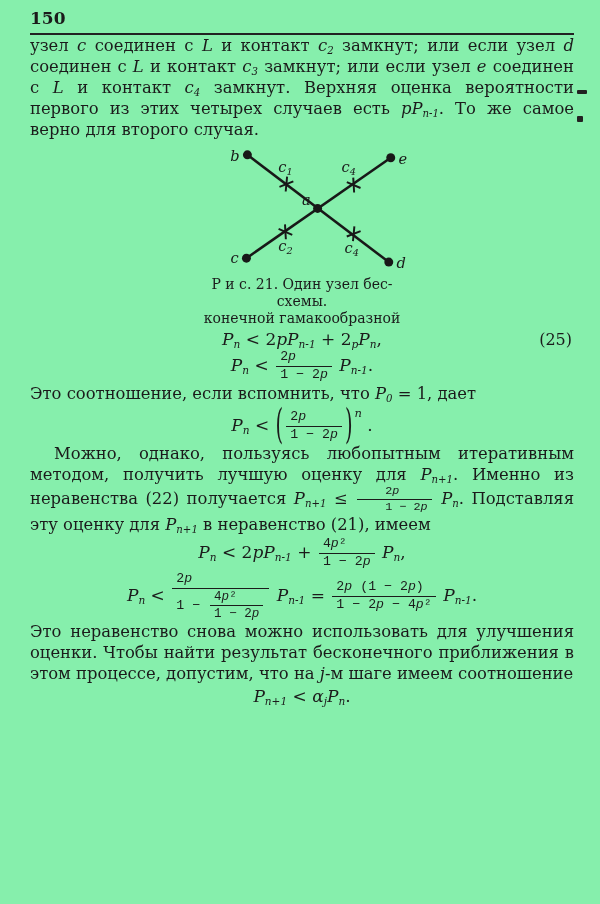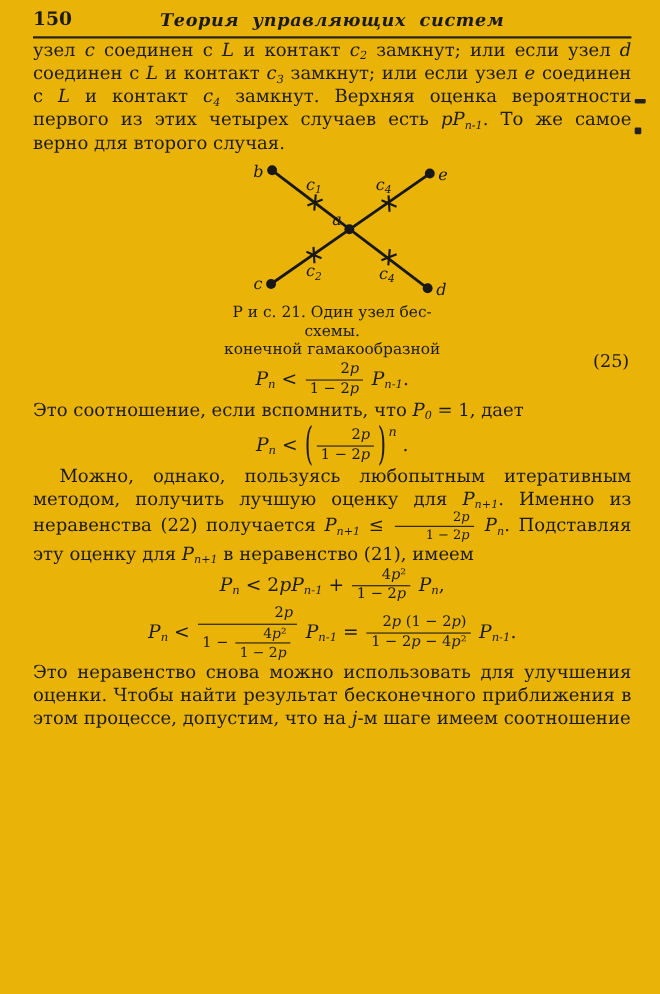--- a/index.html
+++ b/index.html
@@ -1,18 +1,18 @@
 <!DOCTYPE html>
 <html><head>
 <meta charset="utf-8">
 <style>
   html,body{margin:0;padding:0;background:#e8e6e0;}
   .page{
     width:600px;height:904px;box-sizing:border-box;position:relative;overflow:hidden;
-    background:#eab308;color:#1b1b1b;
+    background:#86efac;color:#1b1b1b;
     font-family:"DejaVu Serif","Liberation Serif",serif;
     padding:8px 26px 0 30px;
   }
   
   .hdr{position:relative;height:23px;}
   .pagenum{font-weight:bold;font-size:17px;}
   .running-title{
     position:absolute;left:0;right:0;top:1px;text-align:center;
     font-style:italic;font-weight:bold;font-size:16px;letter-spacing:.6px;word-spacing:6px;
   }
@@ -23,38 +23,37 @@
   .ind{text-indent:24px;}
   i{font-style:italic;}
   sub{font-size:.62em;font-style:italic;vertical-align:-.3em;line-height:0;letter-spacing:0;}
   
   .fig{width:250px;margin:2px auto 0;text-align:center;}
   .fig svg{display:block;margin:0 auto;}
   .caption{font-size:14px;line-height:17px;text-align:center;margin-top:5px;}
   
   .eqrow{position:relative;text-align:center;font-size:17px;line-height:1.25;}
   .eqtag{position:absolute;right:2px;top:50%;transform:translateY(-50%);font-size:16px;}
-  .frac{display:inline-block;vertical-align:middle;text-align:right;font-size:.78em;line-height:1.12;margin:0 2px;}
+  .frac{display:inline-block;vertical-align:middle;text-align:left;font-size:.78em;line-height:1.12;margin:0 2px;font-family:Liberation Mono, monospace;}
   .frac .frac{font-size:.95em;}
   .frac>.num{display:block;border-bottom:1.4px solid #1b1b1b;padding:0 4px 1px;}
   .frac>.den{display:block;padding:1px 4px 0;}
   p.body .frac{font-size:.72em;}
   .bigp{display:inline-block;transform:scaleY(2.1);transform-origin:center;font-size:1.15em;vertical-align:middle;padding:0 1px;font-weight:400;}
   .pw{font-style:italic;font-size:.68em;vertical-align:14px;margin-left:1px;}
   
   .speck{position:absolute;background:#222;border-radius:1px;}
 </style>
 </head>
 <body>
 
 <div class="page">
 
   <div class="hdr">
     <span class="pagenum">150</span>
-    <span class="running-title">Теория управляющих систем</span>
   </div>
   <div class="rule"></div>
 
   <p class="body mt8">узел <i>c</i> соединен с <i>L</i> и контакт <i>c</i><sub>2</sub> замкнут; или если узел <i>d</i> соединен с <i>L</i> и контакт <i>c</i><sub>3</sub> замкнут; или если узел <i>e</i> соединен с <i>L</i> и контакт <i>c</i><sub>4</sub> замкнут. Верхняя оценка вероятности первого из этих четырех случаев есть <i>p</i><i>P</i><sub>n-1</sub>. То же самое верно для второго случая.</p>
 
   <figure class="fig" style="margin-top:2px">
     <svg width="234" height="129" viewBox="0 0 240 132">
       <g stroke="#181818" stroke-width="2.6">
         <line x1="64" y1="13" x2="209" y2="123"></line>
         <line x1="63" y1="119" x2="211" y2="16"></line>
@@ -100,20 +99,21 @@
       <div>Р и с. 21. Один узел бес-</div>
       <div>схемы.</div>
       <div>конечной гамакообразной</div>
     </figcaption>
   </figure>
 
 
 
 
   <div class="eqrow mt2">
+    <span><i>P</i><sub>n</sub> &lt; 2<i>p</i><i>P</i><sub>n-1</sub> + 2<sub>p</sub><i>P</i><sub>n</sub>,</span>
     <span class="eqtag">(25)</span>
   </div>
   <div class="eqrow">
     <span><i>P</i><sub>n</sub> &lt; <span class="frac"><span class="num">2<i>p</i></span><span class="den">1 − 2<i>p</i></span></span> <i>P</i><sub>n-1</sub>.</span>
   </div>
 
   <p class="body mt3">Это соотношение, если вспомнить, что <i>P</i><sub>0</sub> = 1, дает</p>
 
   <div class="eqrow mt2">
     <span><i>P</i><sub>n</sub> &lt; <span class="bigp">(</span><span><span class="frac"><span class="num">2<i>p</i></span><span class="den">1 − 2<i>p</i></span></span></span><span class="bigp">)</span><span class="pw">n</span> .</span>
@@ -123,16 +123,19 @@
 
   <div class="eqrow mt2">
     <span><i>P</i><sub>n</sub> &lt; 2<i>p</i><i>P</i><sub>n-1</sub> + <span class="frac"><span class="num">4<i>p</i>²</span><span class="den">1 − 2<i>p</i></span></span> <i>P</i><sub>n</sub>,</span>
   </div>
   <div class="eqrow mt2">
     <span><i>P</i><sub>n</sub> &lt; <span class="frac"><span class="num">2<i>p</i></span><span class="den">1 − <span class="frac"><span class="num">4<i>p</i>²</span><span class="den">1 − 2<i>p</i></span></span></span></span> <i>P</i><sub>n-1</sub> = <span class="frac"><span class="num">2<i>p</i> (1 − 2<i>p</i>)</span><span class="den">1 − 2<i>p</i> − 4<i>p</i>²</span></span> <i>P</i><sub>n-1</sub>.</span>
   </div>
 
   <p class="body mt4">Это неравенство снова можно использовать для улучшения оценки. Чтобы найти результат бесконечного приближения в этом процессе, допустим, что на <i>j</i>-м шаге имеем соотношение</p>
 
+  <div class="eqrow mt2">
+    <span><i>P</i><sub>n+1</sub> &lt; <i>α</i><sub>j</sub><i>P</i><sub>n</sub>.</span>
+  </div>
 
   <div class="speck" style="right:13px;top:90px;width:10px;height:4px;"></div>
   <div class="speck" style="right:17px;top:116px;width:6px;height:6px;"></div>
 </div>
 
 </body></html>

